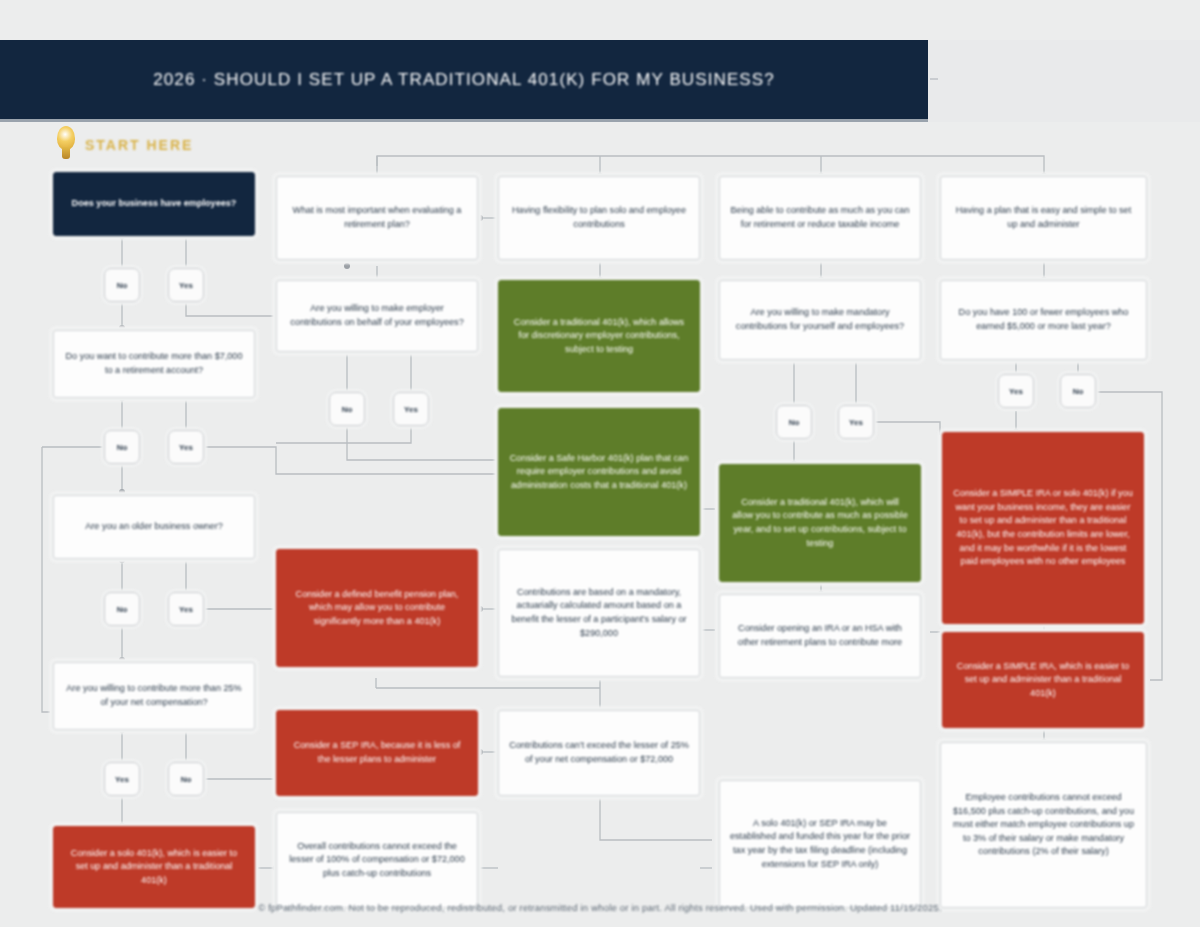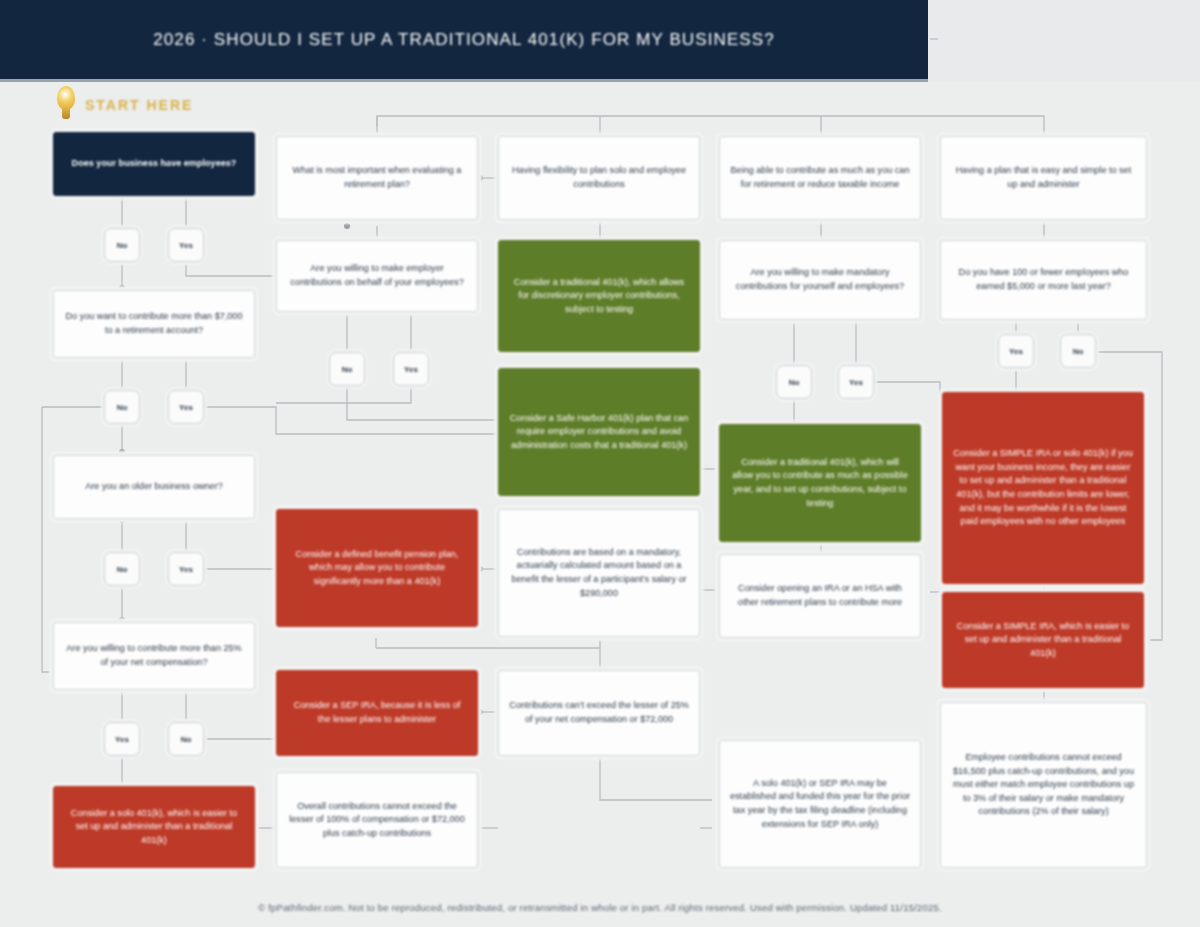--- a/index.html
+++ b/index.html
@@ -129,21 +129,21 @@
   
   #footer {
     position: absolute; left: 0; bottom: 14px;
     width: 1200px; text-align: center;
     font-size: 9.5px; color: #5a6673;
     filter: blur(1.15px);
     letter-spacing: 0.2px;
   }
 
   
-  #board { position: absolute; inset: 0; }
+  #board { position: absolute; inset: 0; margin-top: 40px; }
 </style>
 </head>
 <body>
 
 <div id="board">
 
   <div id="header">
     <div id="header-title">2026 · SHOULD I SET UP A TRADITIONAL 401(K) FOR MY BUSINESS?</div>
   </div>
   <div id="header-right-strip"></div>

